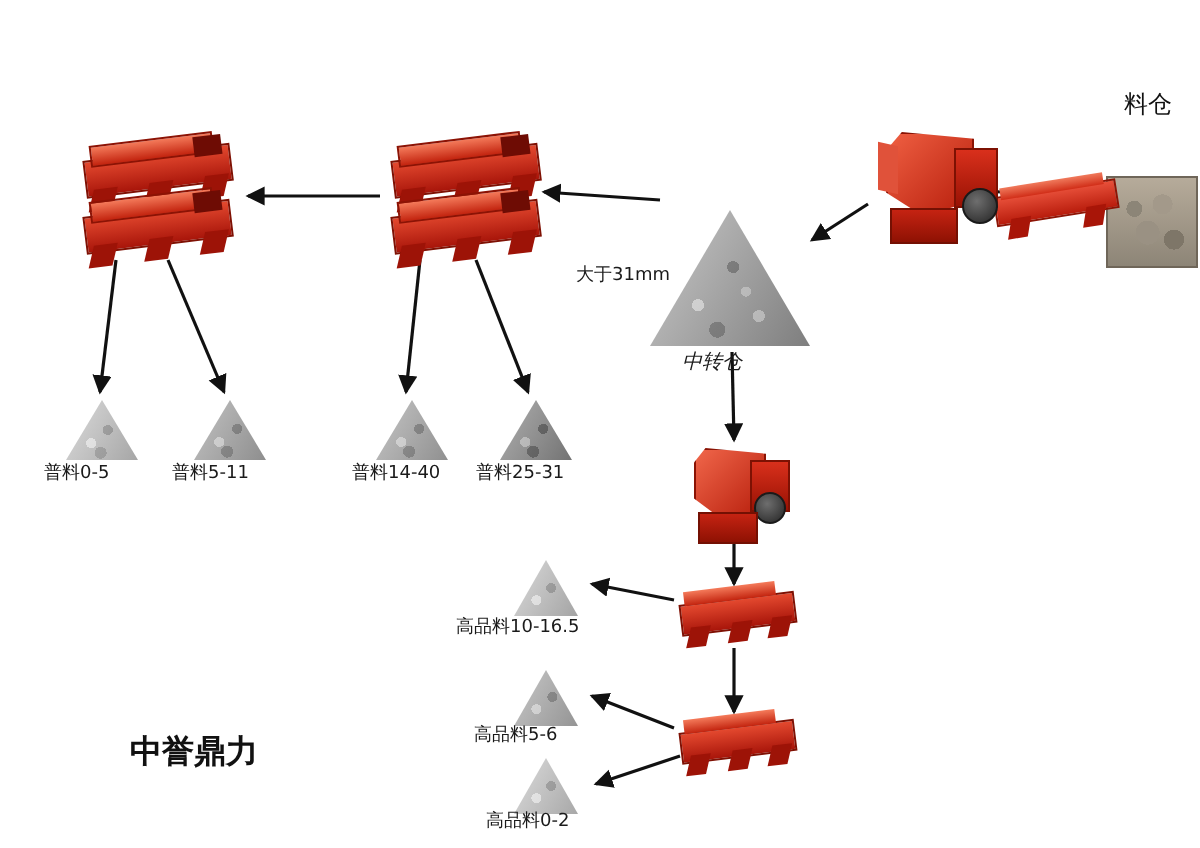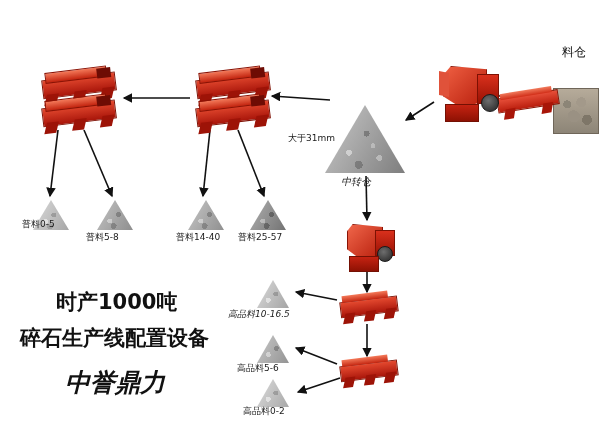--- a/index.html
+++ b/index.html
@@ -242,70 +242,68 @@
                 background:#9d1307; transform:skewX(-20deg);"></div>
   </div>
 
   <div class="node" style="left:33px; top:200px; width:36px; height:30px;
               clip-path:polygon(50% 0%, 100% 100%, 0% 100%);
               background:
                 radial-gradient(circle at 35% 72%, rgba(255,255,255,.5) 0 2.5px, transparent 2.5px),
                 radial-gradient(circle at 58% 50%, rgba(0,0,0,.18) 0 2.5px, transparent 2.5px),
                 radial-gradient(circle at 48% 88%, rgba(0,0,0,.15) 0 3px, transparent 3px),
                 linear-gradient(120deg,#dcdcdc,#a6a6a6);"></div>
-  <div class="label" style="left:22px; top:220px;">普料0-5</div>
+  <div class="label" style="left:22px; top:233px;">普料0-5</div>
 
   <div class="node" style="left:97px; top:200px; width:36px; height:30px;
               clip-path:polygon(50% 0%, 100% 100%, 0% 100%);
               background:
                 radial-gradient(circle at 35% 70%, rgba(255,255,255,.4) 0 2.5px, transparent 2.5px),
                 radial-gradient(circle at 60% 48%, rgba(0,0,0,.22) 0 2.5px, transparent 2.5px),
                 radial-gradient(circle at 46% 86%, rgba(0,0,0,.2) 0 3px, transparent 3px),
                 linear-gradient(120deg,#c3c3c3,#8e8e8e);"></div>
-  <div class="label" style="left:86px; top:233px;">普料5-8</div>
+  <div class="label" style="left:86px; top:233px;">普料5-11</div>
 
   <div class="node" style="left:188px; top:200px; width:36px; height:30px;
               clip-path:polygon(50% 0%, 100% 100%, 0% 100%);
               background:
                 radial-gradient(circle at 35% 70%, rgba(255,255,255,.4) 0 2.5px, transparent 2.5px),
                 radial-gradient(circle at 60% 48%, rgba(0,0,0,.22) 0 2.5px, transparent 2.5px),
                 radial-gradient(circle at 46% 86%, rgba(0,0,0,.2) 0 3px, transparent 3px),
                 linear-gradient(120deg,#c6c6c6,#909090);"></div>
   <div class="label" style="left:176px; top:233px;">普料14-40</div>
 
   <div class="node" style="left:250px; top:200px; width:36px; height:30px;
               clip-path:polygon(50% 0%, 100% 100%, 0% 100%);
               background:
                 radial-gradient(circle at 35% 70%, rgba(255,255,255,.35) 0 2.5px, transparent 2.5px),
                 radial-gradient(circle at 60% 48%, rgba(0,0,0,.3) 0 2.5px, transparent 2.5px),
                 radial-gradient(circle at 46% 86%, rgba(0,0,0,.28) 0 3px, transparent 3px),
                 linear-gradient(120deg,#b0b0b0,#737373);"></div>
-  <div class="label" style="left:238px; top:233px;">普料25-57</div>
+  <div class="label" style="left:238px; top:233px;">普料25-31</div>
 
   <div class="node" style="left:257px; top:280px; width:32px; height:28px;
               clip-path:polygon(50% 0%, 100% 100%, 0% 100%);
               background:
                 radial-gradient(circle at 35% 72%, rgba(255,255,255,.5) 0 2.5px, transparent 2.5px),
                 radial-gradient(circle at 58% 50%, rgba(0,0,0,.18) 0 2.5px, transparent 2.5px),
                 linear-gradient(120deg,#dadada,#a4a4a4);"></div>
-  <div class="label" style="left:228px; top:310px;font-style:italic;">高品料10-16.5</div>
+  <div class="label" style="left:228px; top:310px;">高品料10-16.5</div>
 
   <div class="node" style="left:257px; top:335px; width:32px; height:28px;
               clip-path:polygon(50% 0%, 100% 100%, 0% 100%);
               background:
                 radial-gradient(circle at 35% 70%, rgba(255,255,255,.42) 0 2.5px, transparent 2.5px),
                 radial-gradient(circle at 60% 48%, rgba(0,0,0,.22) 0 2.5px, transparent 2.5px),
                 linear-gradient(120deg,#c8c8c8,#949494);"></div>
   <div class="label" style="left:237px; top:364px;">高品料5-6</div>
 
   <div class="node" style="left:257px; top:379px; width:32px; height:28px;
               clip-path:polygon(50% 0%, 100% 100%, 0% 100%);
               background:
                 radial-gradient(circle at 35% 72%, rgba(255,255,255,.5) 0 2.5px, transparent 2.5px),
                 radial-gradient(circle at 58% 50%, rgba(0,0,0,.18) 0 2.5px, transparent 2.5px),
                 linear-gradient(120deg,#dcdcdc,#a8a8a8);"></div>
   <div class="label" style="left:243px; top:407px;">高品料0-2</div>
 
-  <div class="title-line" style="left:56px; top:288px; font-size:21px;">时产1000吨</div>
-  <div class="title-line" style="left:20px; top:324px; font-size:21px;">碎石生产线配置设备</div>
-  <div class="title-line" style="left:65px; top:366px; font-size:25px;font-style:italic;">中誉鼎力</div>
+  <div class="title-line" style="left:65px; top:366px; font-size:16px;">中誉鼎力</div>
 
 </div>
 
 </body></html>

